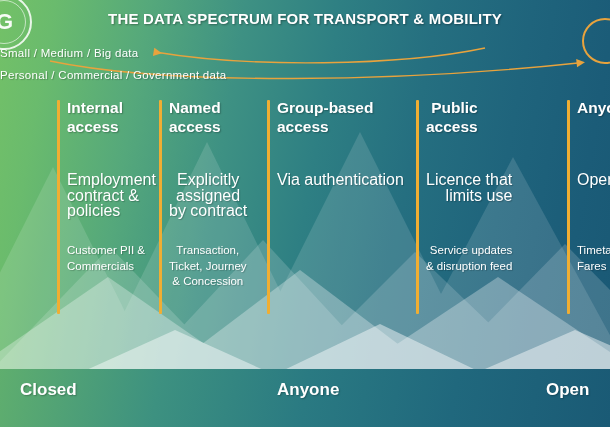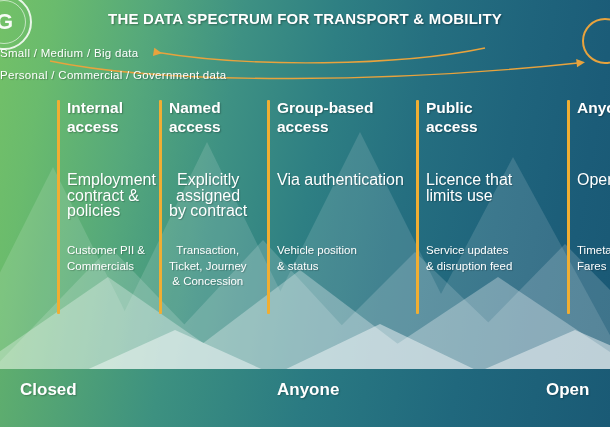--- a/index.html
+++ b/index.html
@@ -284,25 +284,23 @@
       <div class="col-item-2">Transaction,
 Ticket, Journey
 &amp; Concession</div>
     </div>
 
     <div class="col" style="left:263px;width:149px;">
       <div class="divider"></div>
       <div class="col-head">Group-based
 access</div>
       <div class="col-item-1">Via authentication</div>
-      <div class="col-item-2">Vehicle position
-&amp; status</div>
-    </div>
-
-    <div class="col" style="left:412px;width:151px;">
+    </div>
+
+    <div class="col" style="left:412px;width:151px;text-align:right;">
       <div class="divider"></div>
       <div class="col-head">Public
 access</div>
       <div class="col-item-1">Licence that
 limits use</div>
       <div class="col-item-2">Service updates
 &amp; disruption feed</div>
     </div>
 
     <div class="col" style="left:563px;width:110px;">

